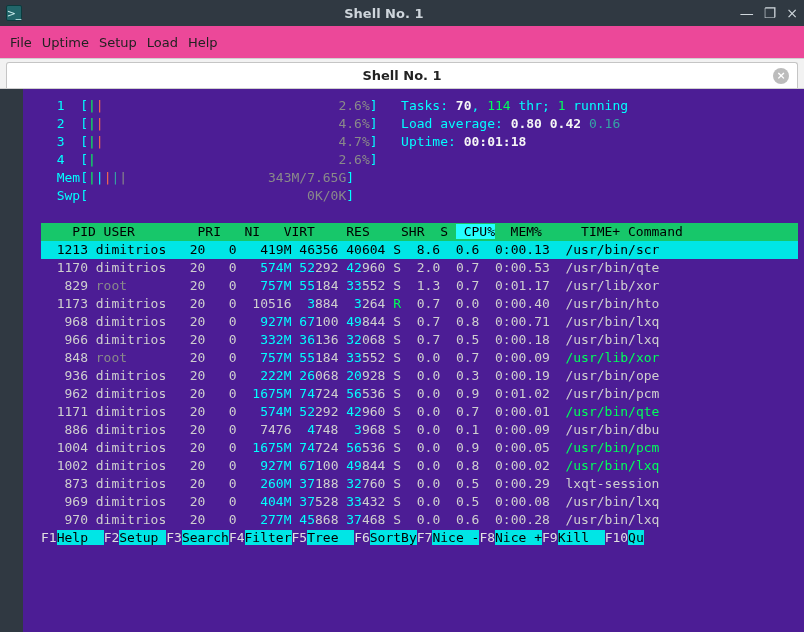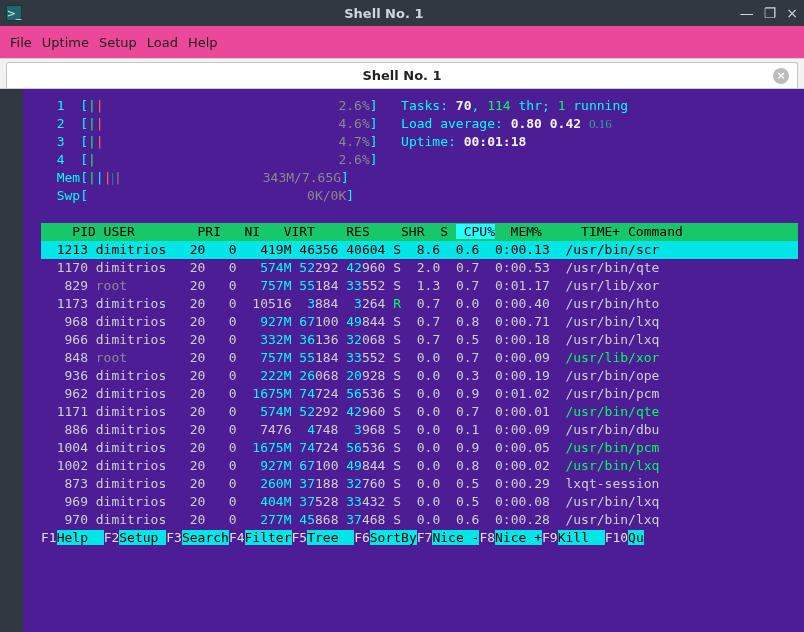--- a/index.html
+++ b/index.html
@@ -101,21 +101,21 @@
     color:#cfcfcf;
   }
   .row { display:block; height:18px; }
 
   
   .cy { color:#00ffff; }   
   .gr { color:#00ff5a; }   
   .rd { color:#ff6b4a; }   
   .ga { color:#8a8a8a; }   
   .wh { color:#f5f5f5; font-weight:600;}    
-  .cydim { color:#35a5a5;font-family:Liberation Serif, serif; }
+  .cydim { color:#35a5a5; }
 
   
   .hdr { background:#17c76a; color:#000; }
   .hdr .sort { background:#25ffff; color:#000; }
   
   .selrow { background:#00e6e6; color:#000; }
 
   
   .fnbar { height:18px; }
   .fk-lbl { color:#e0e0e0; }

